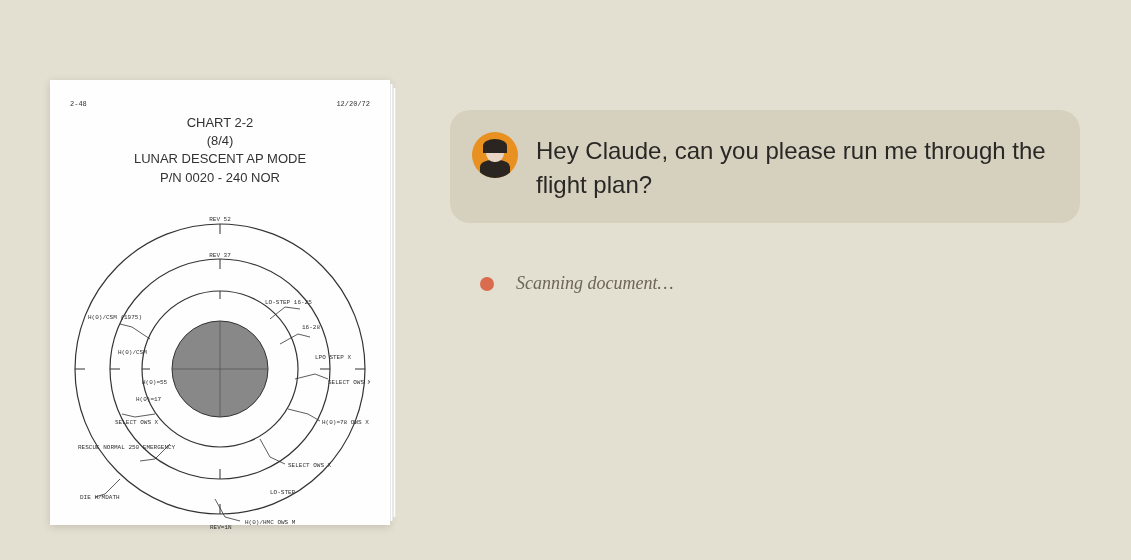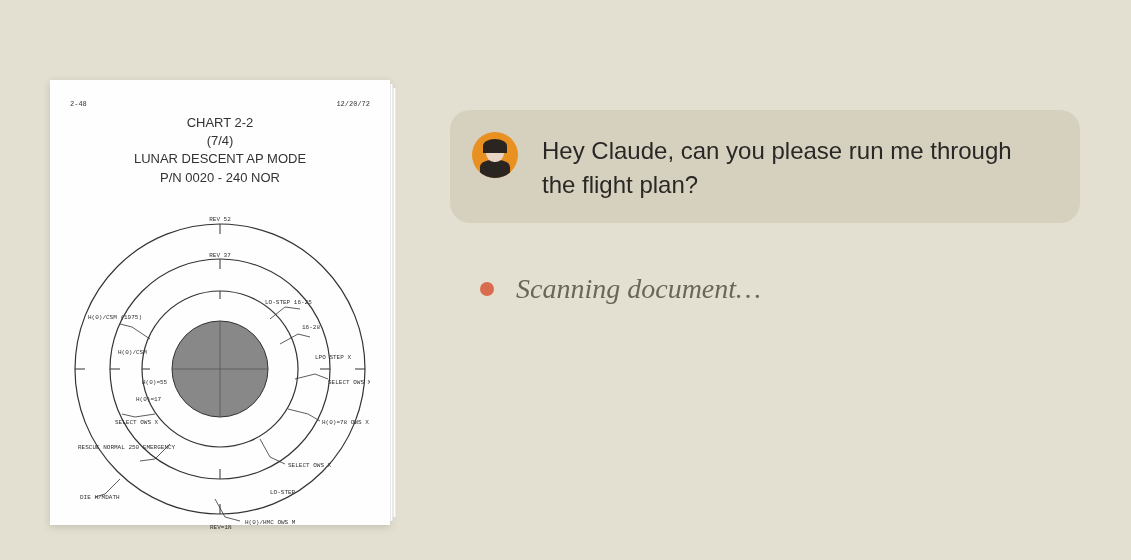--- a/index.html
+++ b/index.html
@@ -68,21 +68,21 @@
       left: 450px;
       top: 110px;
       width: 630px;
     }
     .message-bubble {
       background: #d6d1bf;
       border-radius: 20px;
       padding: 22px 30px 22px 22px;
       display: flex;
       align-items: flex-start;
-      gap: 24px;
+      gap: 18px;
     }
     .avatar {
       width: 46px;
       height: 46px;
       border-radius: 50%;
       background: #e89020;
       flex-shrink: 0;
       position: relative;
       overflow: hidden;
     }
@@ -134,38 +134,38 @@
     }
     .status-dot {
       width: 14px;
       height: 14px;
       border-radius: 50%;
       background: #d96b4f;
     }
     .status-text {
       font-family: Georgia, 'Times New Roman', serif;
       font-style: italic;
-      font-size: 28px;
+      font-size: 18px;
       color: #6b6658;
     }
   </style>
 </head>
 <body>
 
 <div class="document-container">
   <div class="page-edge"></div>
   <div class="page-edge2"></div>
   
   <div class="doc-header">
     <span>2-48</span>
     <span>12/20/72</span>
   </div>
   <div class="doc-title-block">
     <div>CHART 2-2</div>
-    <div>(7/4)</div>
+    <div>(8/4)</div>
     <div>LUNAR DESCENT AP MODE</div>
     <div>P/N 0020 - 240 NOR</div>
   </div>
   
   <svg class="chart-svg" viewBox="0 0 300 340">
     <g>
       <circle cx="150" cy="170" r="145" fill="none" stroke="#333" stroke-width="1.2"></circle>
       <circle cx="150" cy="170" r="110" fill="none" stroke="#333" stroke-width="1.2"></circle>
       <circle cx="150" cy="170" r="78" fill="none" stroke="#333" stroke-width="1.2"></circle>
       <circle cx="150" cy="170" r="48" fill="#888" stroke="#333" stroke-width="1"></circle>

